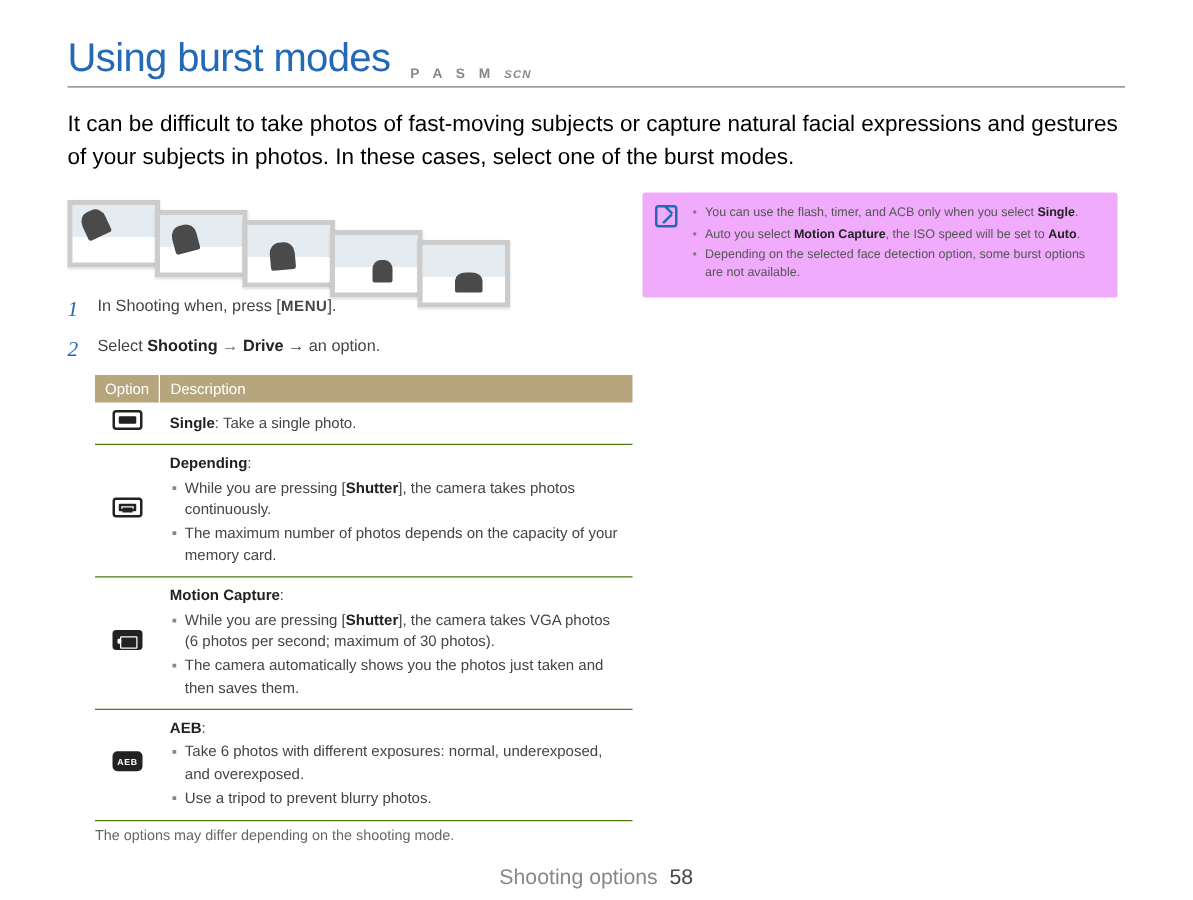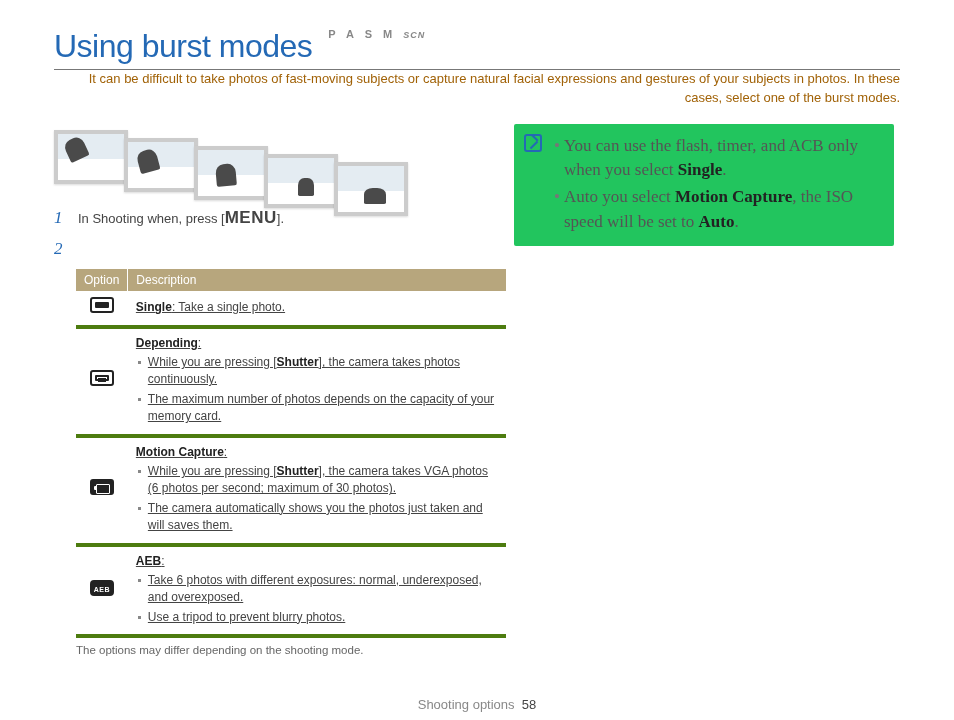--- a/index.html
+++ b/index.html
@@ -8,45 +8,44 @@
     font-size: 12px;
     color: #444;
     background: #fff;
     width: 954px;
     height: 720px;
     padding: 28px 54px 10px 54px;
     position: relative;
   }
   .title-row {
     display: flex;
-    align-items: flex-start;
+    align-items: flex-end;
     gap: 16px;
     border-bottom: 1px solid #777;
     padding-bottom: 4px;
-    margin-bottom: 0;
+    margin-bottom: 16px;
   }
   .title {
     font-size: 32px;
     font-weight: 300;
     color: #2469b5;
     letter-spacing: -0.5px;
   }
   .mode-tags {
     font-size: 11px;
     letter-spacing: 4px;
     color: #888;
     font-weight: 600;
   }
   .mode-tags .scn { font-size: 9px; letter-spacing: 1px; font-style: italic; }
   .intro {
-    font-size: 13px;
-    color: #a16207;
+    font-size: 18px;
+    color: #000000;
     line-height: 1.45;
     margin-bottom: 16px;
-    text-align: right;
   }
   .columns {
     display: flex;
     gap: 40px;
     align-items: flex-start;
   }
   .left-col { width: 430px; }
   .right-col { width: 380px; margin-left: -10px; }
   .burst-strip {
     display: flex;
@@ -90,47 +89,46 @@
   .step-num {
     font-style: italic;
     font-family: Georgia, serif;
     font-size: 17px;
     color: #2469b5;
     width: 14px;
     flex-shrink: 0;
   }
   .menu-btn {
     font-weight: 700;
-    font-size: 17px;
+    font-size: 12px;
     letter-spacing: 0.5px;
   }
   .arrow { color:#666; }
   table.options {
     width: 100%;
     border-collapse: collapse;
     margin-top: 8px;
     margin-left: 22px;
     font-size: 12px;
   }
   table.options th {
     background: #b7a67d;
     color: #fff;
     font-weight: 400;
     text-align: left;
     padding: 4px 8px;
     font-size: 12px;
   }
   table.options th:first-child { width: 50px; border-right: 1px solid #fff;}
   table.options td {
-    border-bottom: 4px solid #4d7c0f;
+    border-bottom: 1px solid #4d7c0f;
     padding: 6px 8px;
     vertical-align: middle;
     color: #444;
     line-height: 1.45;
-    text-decoration: underline;
   }
   table.options td.iconcell {
     text-align: center;
     vertical-align: middle;
     width: 50px;
   }
   table.options ul {
     list-style: none;
     padding-left: 0;
     margin-top: 2px;
@@ -179,28 +177,27 @@
     content:"AEB";position:absolute;inset:0;color:#fff;font-size:7px;font-weight:700;
     text-align:center;line-height:16px;letter-spacing:0.5px;
   }
   .footnote {
     font-size: 11.5px;
     color: #666;
     margin-left: 22px;
     margin-top: 6px;
   }
   .note-box {
-    background: #22c55e;
+    background: #f0abfc;
     border-radius: 2px;
     padding: 10px 14px 10px 40px;
     position: relative;
-    font-size: 17px;
+    font-size: 10px;
     color: #555;
     line-height: 1.45;
-    font-family: Liberation Serif, serif;
   }
   .note-box ul { list-style: none; }
   .note-box li {
     position: relative;
     padding-left: 10px;
     margin-bottom: 2px;
   }
   .note-box li::before {
     content:"•"; position:absolute; left:0; top:0; color:#777;
   }
@@ -218,21 +215,21 @@
   }
   .note-icon::before{
     content:"";position:absolute;right:1px;top:1px;width:8px;height:0;
     border-top:2px solid #2469b5;transform:rotate(45deg);
   }
   .page-foot {
     position: absolute;
     left: 0; right: 0;
     bottom: 8px;
     text-align: center;
-    font-size: 13px;
+    font-size: 17px;
     color: #888;
   }
   .page-foot .num { color: #444; }
   b { font-weight: 700; color: #222; }
 </style>
 </head>
 <body>
 
 <div class="title-row">
   <div class="title">Using burst modes</div>
@@ -270,20 +267,23 @@
 
     <div class="step">
       <div class="step-num">1</div>
       <div>
         <span>In Shooting when, press [</span><span class="menu-btn">MENU</span><span>].</span>
       </div>
     </div>
 
     <div class="step">
       <div class="step-num">2</div>
+      <div>
+        <span>Select </span><b>Shooting</b><span class="arrow"> → </span><b>Drive</b><span> → an option.</span>
+      </div>
     </div>
 
     <table class="options">
       <tbody>
           <tr>
         <th>Option</th>
         <th>Description</th>
       </tr>
       <tr>
         <td class="iconcell"><span class="mode-icon single"></span></td>
@@ -298,21 +298,21 @@
             <li>The maximum number of photos depends on the capacity of your memory card.</li>
           </ul>
         </td>
       </tr>
       <tr>
         <td class="iconcell"><span class="mode-icon motion"></span></td>
         <td>
           <b>Motion Capture</b><span>:</span>
           <ul>
             <li><span>While you are pressing [</span><b>Shutter</b><span>], the camera takes VGA photos (6 photos per second; maximum of 30 photos).</span></li>
-            <li>The camera automatically shows you the photos just taken and will saves them.</li>
+            <li>The camera automatically shows you the photos just taken and then saves them.</li>
           </ul>
         </td>
       </tr>
       <tr>
         <td class="iconcell"><span class="mode-icon aeb"></span></td>
         <td>
           <b>AEB</b><span>:</span>
           <ul>
             <li>Take 6 photos with different exposures: normal, underexposed, and overexposed.</li>
             <li>Use a tripod to prevent blurry photos.</li>
@@ -324,20 +324,21 @@
 
     <p class="footnote">The options may differ depending on the shooting mode.</p>
   </div>
 
   <div class="right-col">
     <div class="note-box">
       <span class="note-icon"></span>
       <ul>
         <li><span>You can use the flash, timer, and ACB only when you select </span><b>Single</b><span>.</span></li>
         <li><span>Auto you select </span><b>Motion Capture</b><span>, the ISO speed will be set to </span><b>Auto</b><span>.</span></li>
+        <li>Depending on the selected face detection option, some burst options are not available.</li>
       </ul>
     </div>
   </div>
 </div>
 
 <div class="page-foot">
   <span>Shooting options</span>&nbsp;&nbsp;<span class="num">58</span>
 </div>
 
 </body></html>

